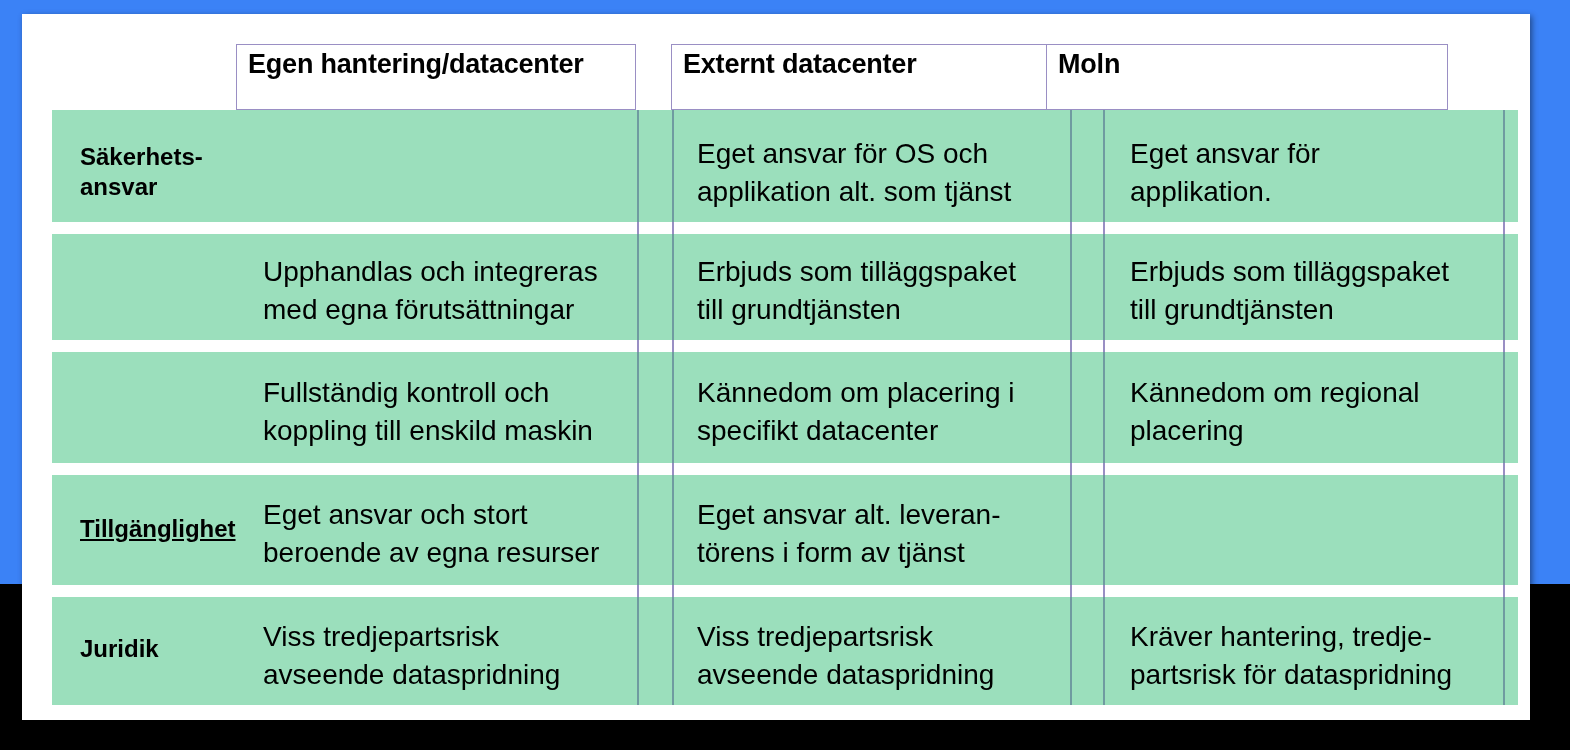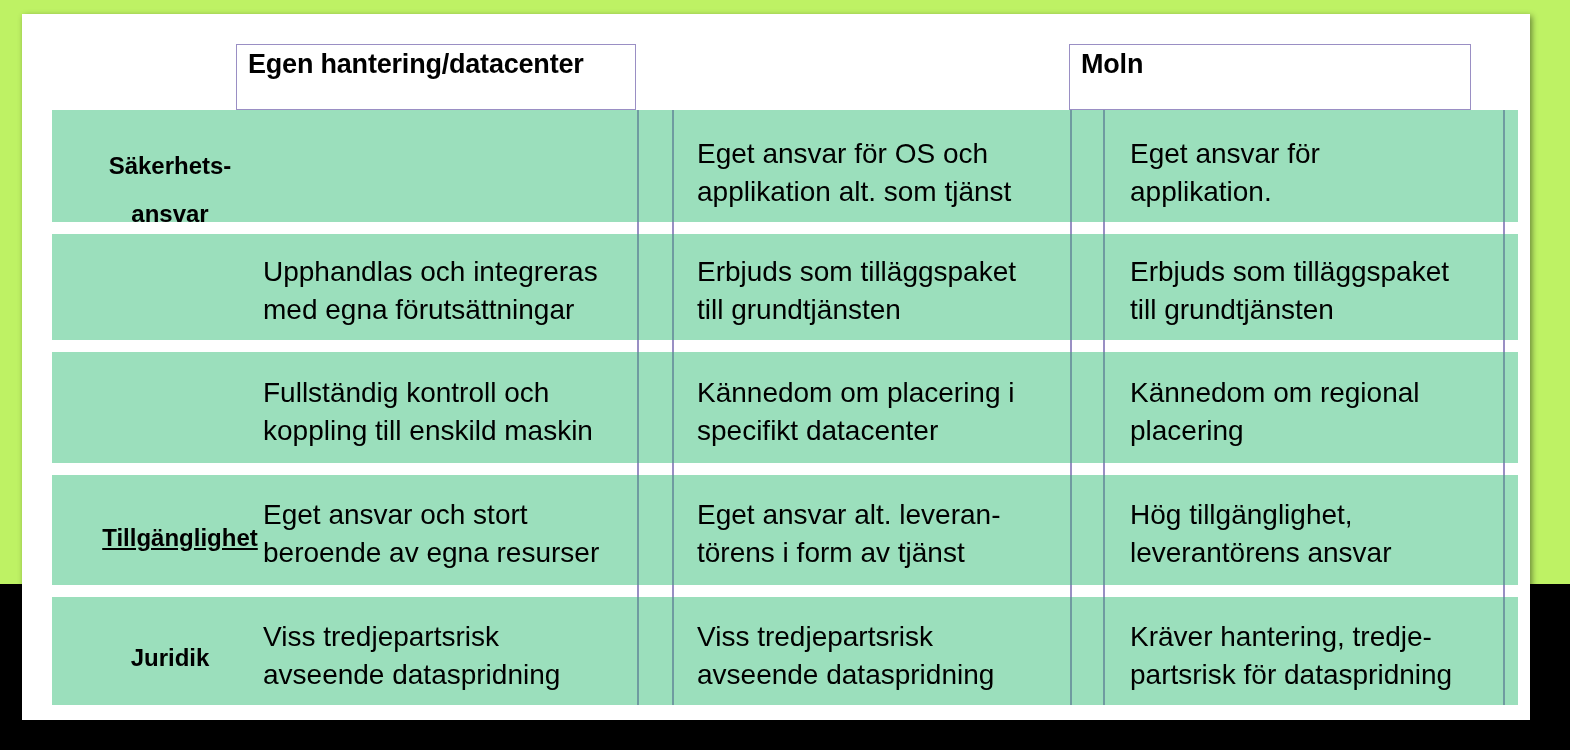--- a/index.html
+++ b/index.html
@@ -12,21 +12,21 @@
     height: 750px;
     font-family: "Liberation Sans", sans-serif;
     overflow: hidden;
   }
 
   
   #screen {
     position: relative;
     width: 1570px;
     height: 584px;
-    background: #bef264;
+    background: #3b82f6;
   }
   #card {
     position: absolute;
     left: 22px;
     top: 14px;
     width: 1508px;
     height: 706px;
     background: #ffffff;
     box-shadow: 2px 2px 6px rgba(0,0,0,0.45);
   }
@@ -85,24 +85,23 @@
     position: absolute;
     z-index: 6;
     color: #000000;
     font-size: 28px;
     line-height: 38px;
     white-space: pre-line;
   }
   .cell.rowlabel {
     font-weight: bold;
     font-size: 24px;
-    line-height: 48px;
+    line-height: 30px;
     left: 58px;
     width: 180px;
-    text-align: center;
   }
   .cell.body {
     font-weight: normal;
   }
 </style>
 </head>
 <body>
 
 <div id="screen">
   <div id="card">
@@ -166,22 +165,25 @@
 
       <div class="vrule" style="left:1481px; top:208px; height:12px;"></div>
       <div class="vrule" style="left:1481px; top:326px; height:12px;"></div>
       <div class="vrule" style="left:1481px; top:449px; height:12px;"></div>
       <div class="vrule" style="left:1481px; top:571px; height:12px;"></div>
 
       <div class="head-box" style="left:214px; width:400px;">
         <span class="head-label">Egen hantering/datacenter</span>
       </div>
 
-
-      <div class="head-box" style="left:1047px; width:402px;">
+      <div class="head-box" style="left:649px; width:400px;">
+        <span class="head-label">Externt datacenter</span>
+      </div>
+
+      <div class="head-box" style="left:1024px; width:402px;">
         <span class="head-label">Moln</span>
       </div>
 
       <div class="cell rowlabel" style="top:128px;">Säkerhets-
 ansvar</div>
       <div class="cell body" style="left:675px; top:121px; width:370px;">Eget ansvar för OS och
 applikation alt. som tjänst</div>
       <div class="cell body" style="left:1108px; top:121px; width:370px;">Eget ansvar för
 applikation.</div>
 
@@ -197,22 +199,20 @@
       <div class="cell body" style="left:675px; top:360px; width:370px;">Kännedom om placering i
 specifikt datacenter</div>
       <div class="cell body" style="left:1108px; top:360px; width:370px;">Kännedom om regional
 placering</div>
 
       <div class="cell rowlabel" style="top:500px; width:200px;text-decoration:underline;">Tillgänglighet</div>
       <div class="cell body" style="left:241px; top:482px; width:370px;">Eget ansvar och stort
 beroende av egna resurser</div>
       <div class="cell body" style="left:675px; top:482px; width:370px;">Eget ansvar alt. leveran-
 törens i form av tjänst</div>
-      <div class="cell body" style="left:1108px; top:482px; width:370px;">Hög tillgänglighet,
-leverantörens ansvar</div>
 
       <div class="cell rowlabel" style="top:620px;">Juridik</div>
       <div class="cell body" style="left:241px; top:604px; width:370px;">Viss tredjepartsrisk
 avseende dataspridning</div>
       <div class="cell body" style="left:675px; top:604px; width:370px;">Viss tredjepartsrisk
 avseende dataspridning</div>
       <div class="cell body" style="left:1108px; top:604px; width:380px;">Kräver hantering, tredje-
 partsrisk för dataspridning</div>
 
     </div>

